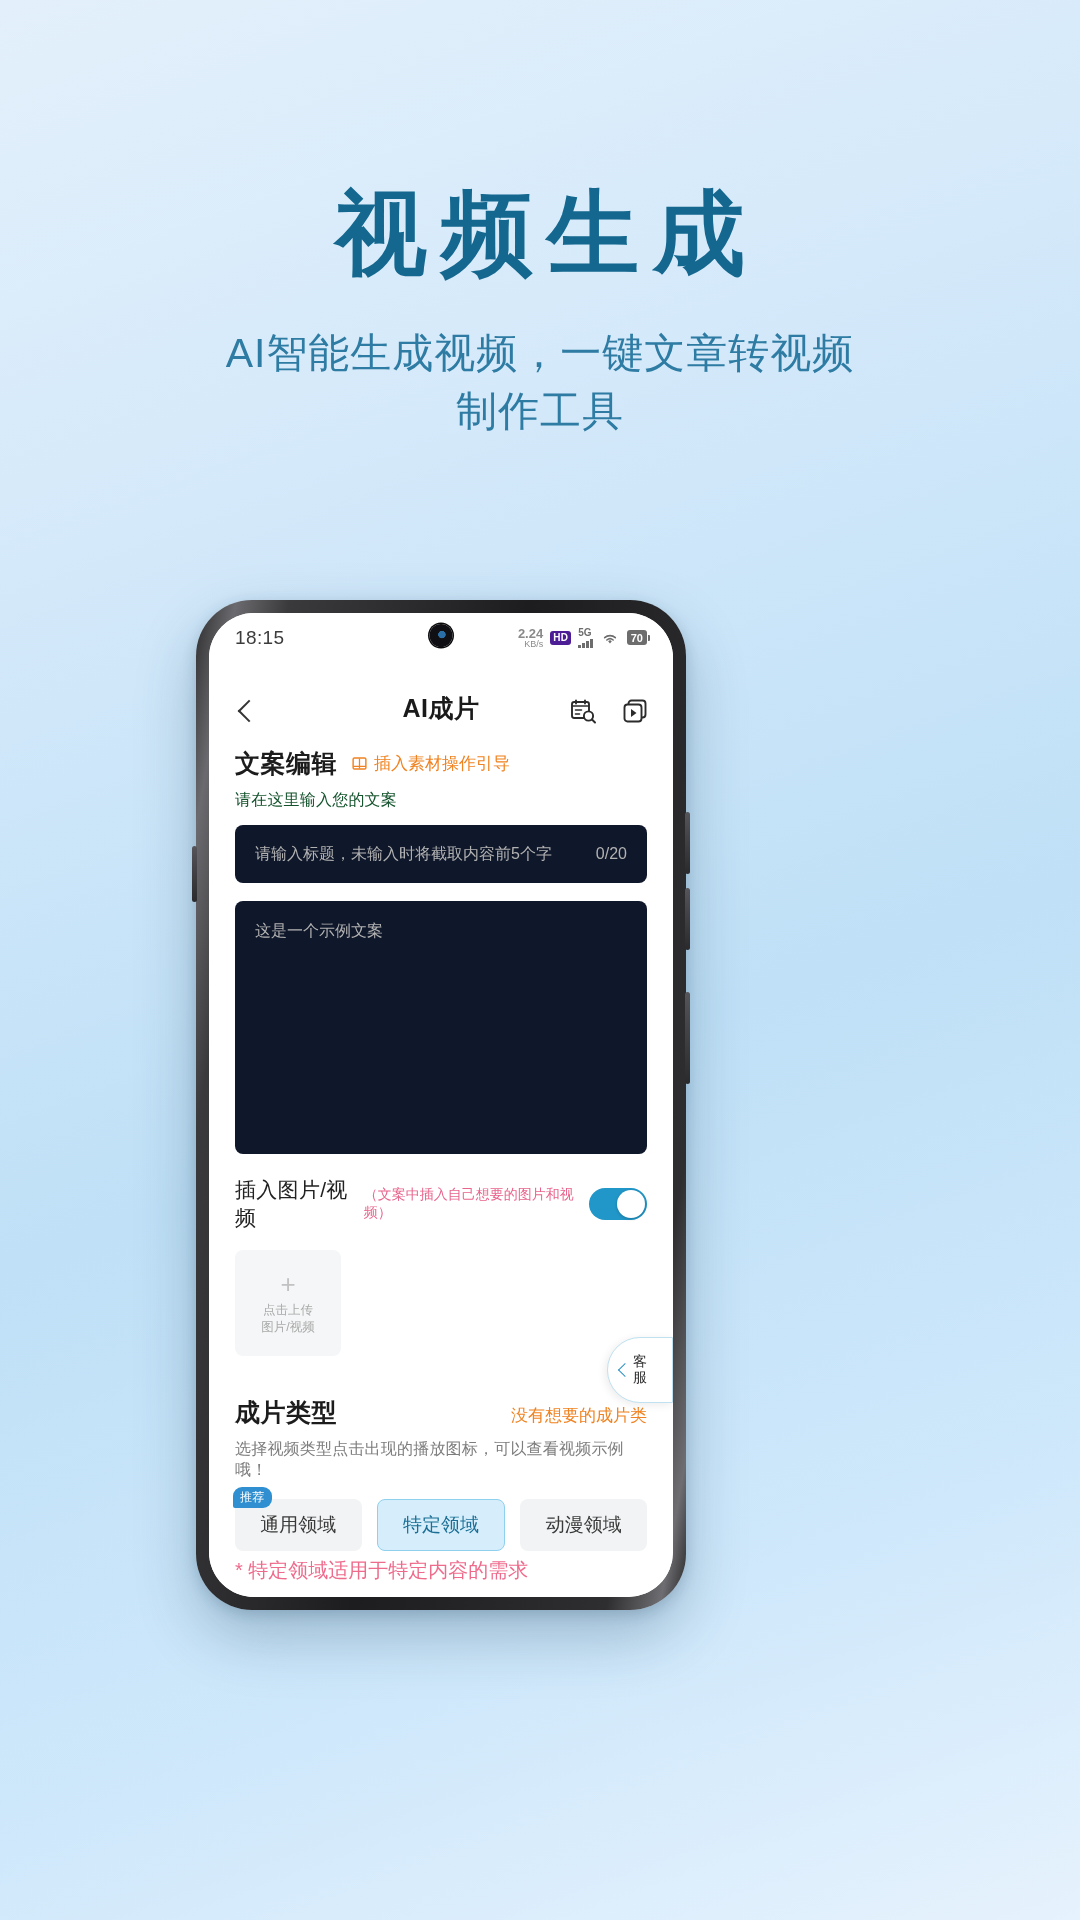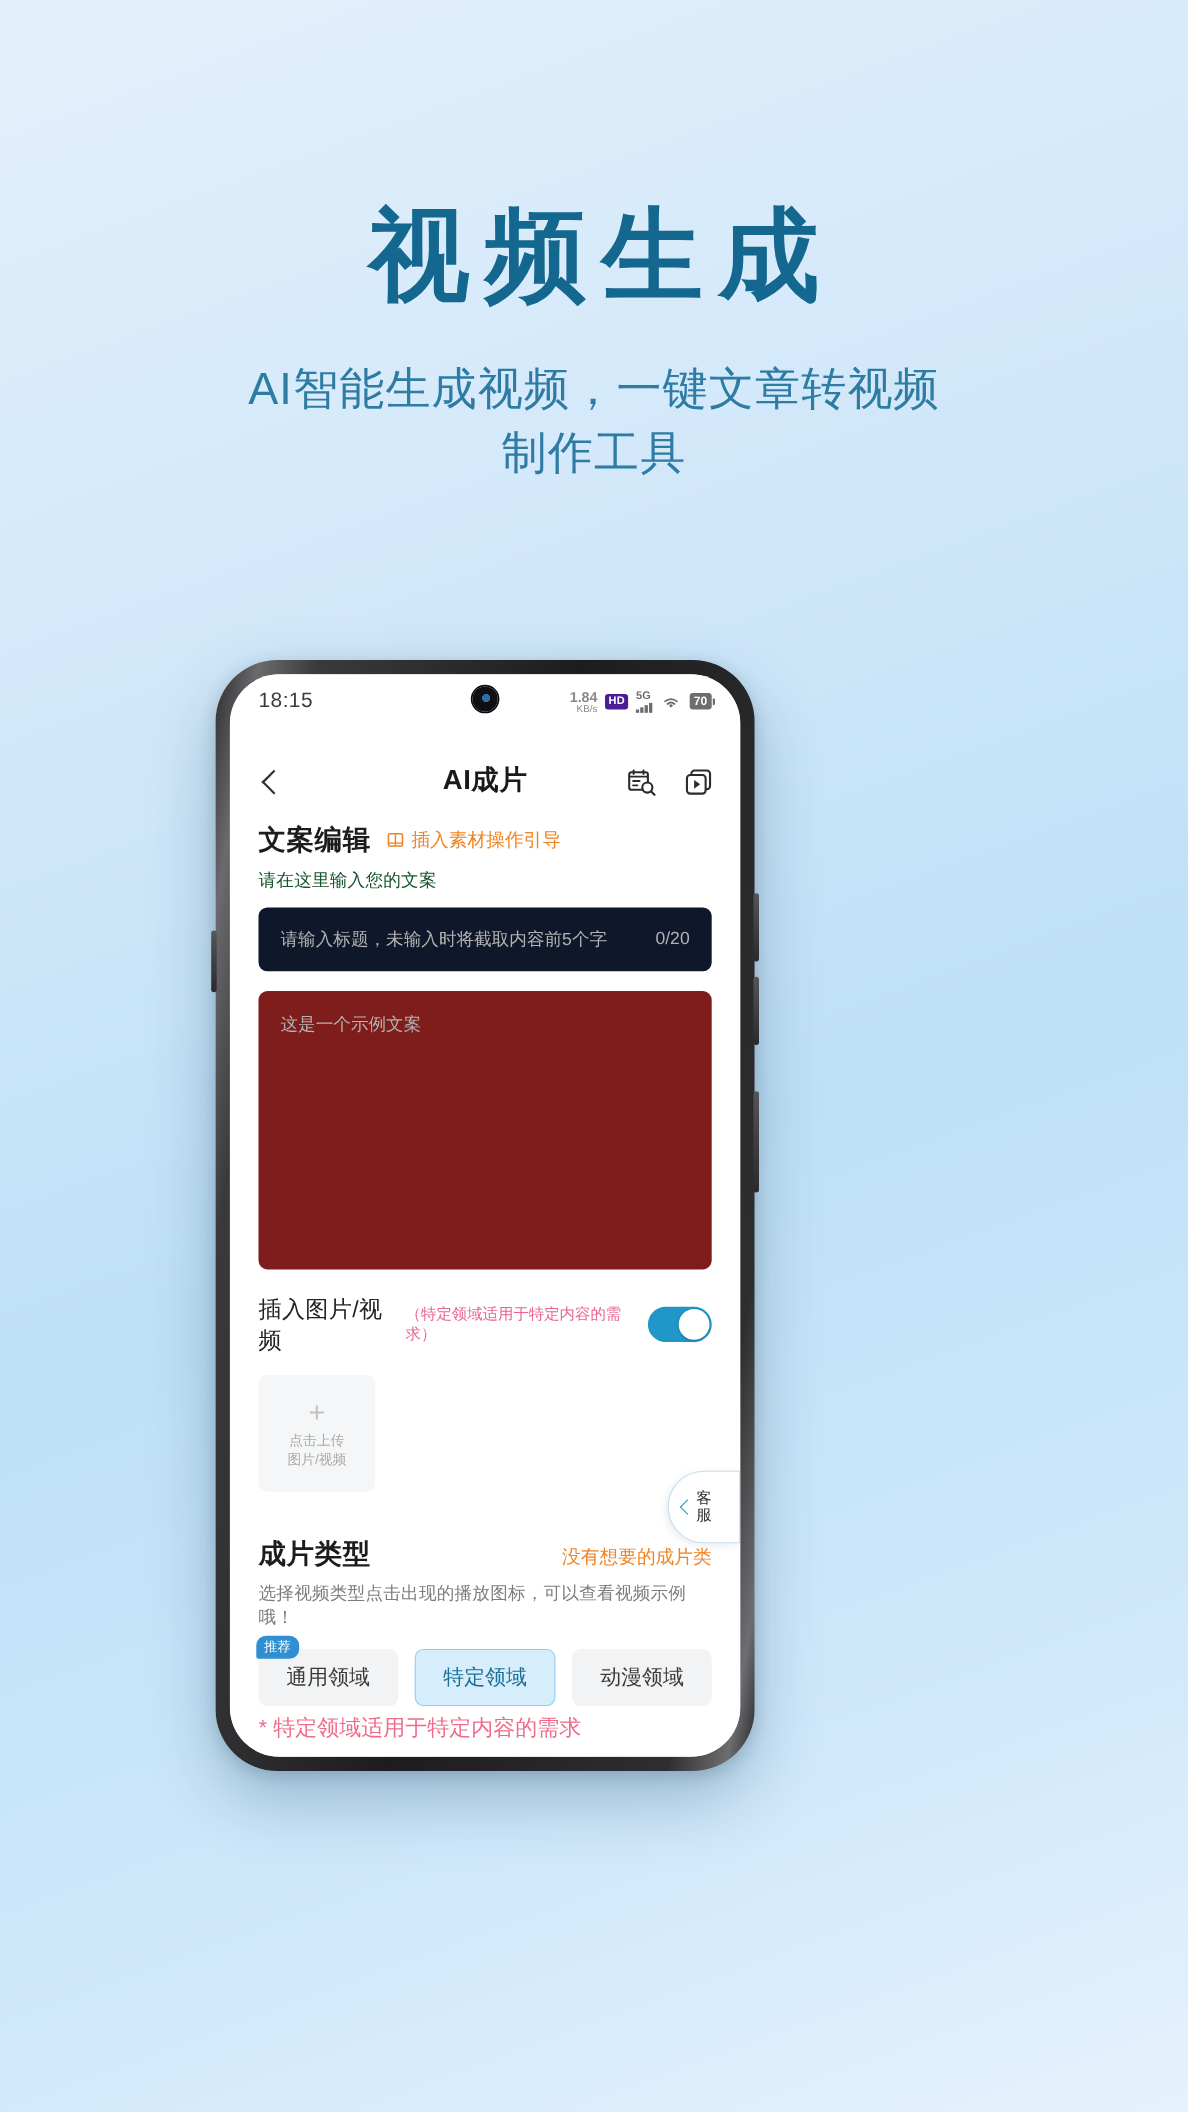--- a/index.html
+++ b/index.html
@@ -123,21 +123,21 @@
   .sec-sub { font-size: 16px; color: #14532d; margin-top: 10px; letter-spacing: .2px; }
 
   .title-field {
     margin-top: 14px; height: 58px; background: #0f172a; border-radius: 8px;
     display: flex; align-items: center; padding: 0 20px;
   }
   .title-field .ph { font-size: 16px; color: #b2b2b2; }
   .title-field .cnt { margin-left: auto; font-size: 16px; color: #b2b2b2; }
 
   .body-field {
-    margin-top: 18px; height: 253px; background: #7f1d1d; border-radius: 8px;
+    margin-top: 18px; height: 253px; background: #0f172a; border-radius: 8px;
     padding: 20px 20px;
   }
   .body-field .ph { font-size: 16px; color: #b2b2b2; }
 
   .toggle-row { display: flex; align-items: center; margin-top: 22px; }
   .toggle-label { font-size: 21px; color: #222; letter-spacing: .3px; }
   .toggle-note { font-size: 14px; color: #e8648c; margin-left: 2px; }
   .switch {
     margin-left: auto; width: 58px; height: 32px; border-radius: 16px;
     background: #2196c8; position: relative; flex: none;
@@ -208,21 +208,21 @@
   <div class="btn-side btn-vol-dn"></div>
   <div class="btn-side btn-power"></div>
 
   <div class="phone-inner">
 
     <div class="statusbar">
       <div class="sb-time">18:15</div>
       <div class="punch"></div>
       <div class="sb-right">
         <div class="sb-speed">
-          <span class="v">1.84</span>
+          <span class="v">2.24</span>
           <span class="u">KB/s</span>
         </div>
         <div class="sb-hd">HD</div>
         <div class="sb-5g">
           <span class="lbl">5G</span>
           <span class="bars">
               <i></i>
               <i></i>
               <i></i>
               <i></i>
@@ -275,21 +275,21 @@
         <span class="ph">请输入标题，未输入时将截取内容前5个字</span>
         <span class="cnt">0/20</span>
       </div>
 
       <div class="body-field">
         <span class="ph">这是一个示例文案</span>
       </div>
 
       <div class="toggle-row">
         <span class="toggle-label">插入图片/视频</span>
-        <span class="toggle-note">（特定领域适用于特定内容的需求）</span>
+        <span class="toggle-note">（文案中插入自己想要的图片和视频）</span>
         <div class="switch"></div>
       </div>
 
       <div class="upload-box">
         <div class="upload-plus">+</div>
         <div class="upload-txt">
           <div>点击上传</div>
           <div>图片/视频</div>
         </div>
       </div>

